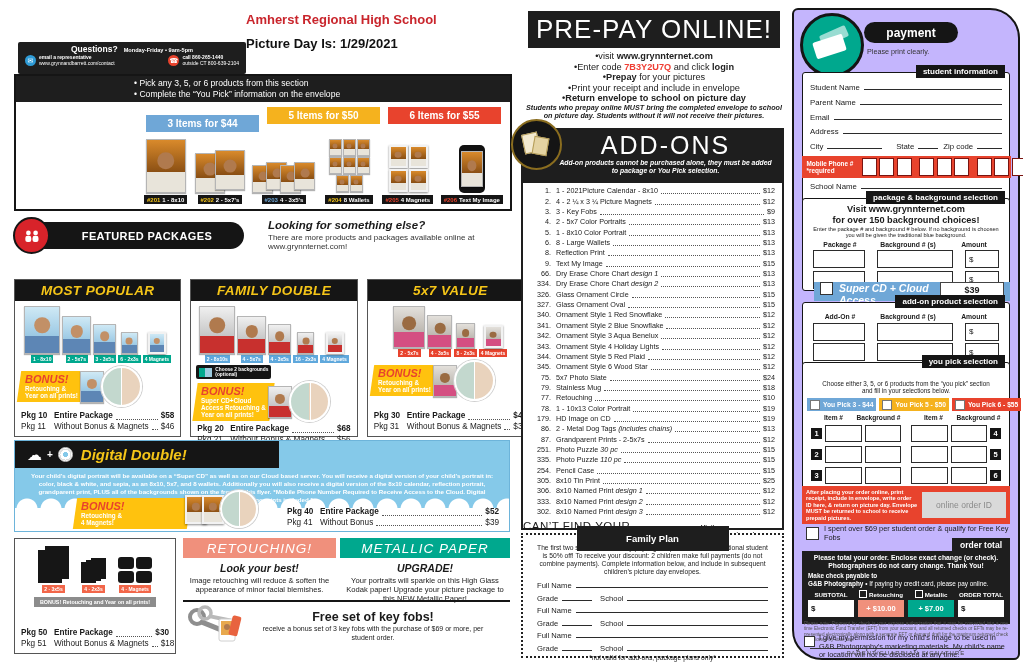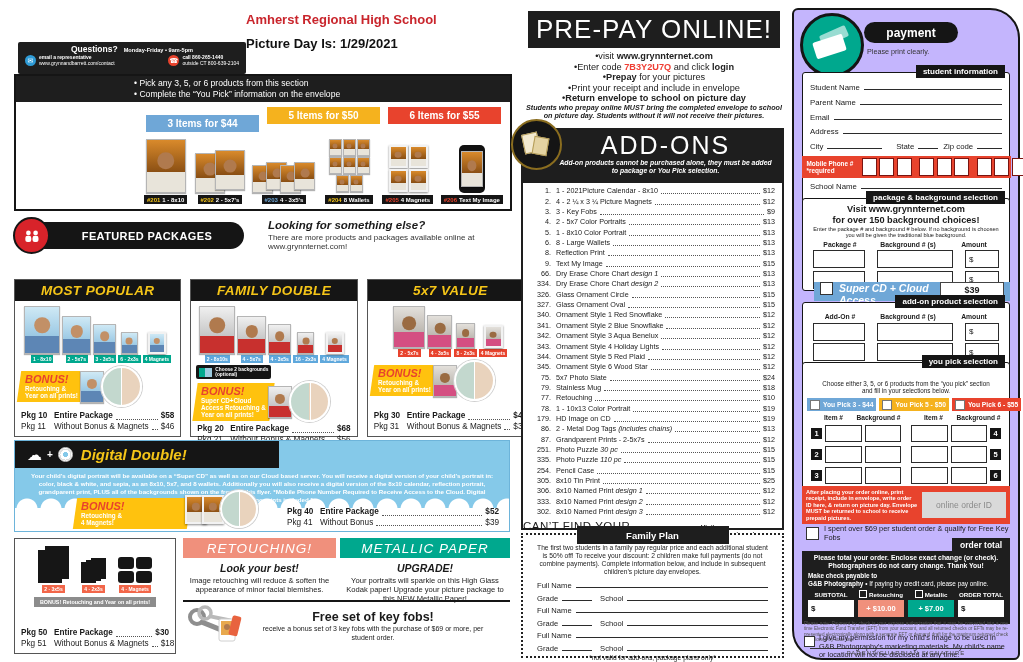--- a/index.html
+++ b/index.html
@@ -126,21 +126,21 @@
   .ao-list{padding:3px 7px 0;}
   .ao-row{display:flex;align-items:flex-end;font-size:7.2px;height:10.35px;line-height:10px;}
   .ao-n{width:21px;text-align:right;margin-right:5px;flex:none;}
   .ao-d{white-space:nowrap;}
   .ao-i{font-style:italic;margin-left:2px;white-space:nowrap;}
   .ao-p{flex:none;text-align:right;}
   .ao-foot{display:flex;align-items:baseline;justify-content:center;gap:6px;padding-top:3px;}
   .aof1{font-size:11.5px;letter-spacing:.5px;}
   .aof2{font-size:6.6px;font-weight:bold;font-style:italic;}
   .fam{left:521px;top:533px;width:259px;height:121px;border:2.5px dotted #222;background:#fff;}
-  .fam-h{position:absolute;top:-9px;left:50%;transform:translateX(-50%);width:152px;height:18px;background:#1e1e1e;color:#fff;font-weight:bold;font-size:9.5px;display:flex;align-items:center;justify-content:center;}
+  .fam-h{position:absolute;top:-9px;left:50%;transform:translateX(-50%);width:152px;height:25px;background:#1e1e1e;color:#fff;font-weight:bold;font-size:9.5px;display:flex;align-items:center;justify-content:center;}
   .fam-b{margin:9px 12px 2px;font-size:6.7px;line-height:8.1px;text-align:center;color:#222;}
   .fam-rows{margin:0 14px;}
   .frow{display:flex;align-items:baseline;font-size:7.6px;height:12.5px;}
   .frow .lbl{flex:none;}
   
   .paycard{left:792px;top:8px;width:224px;height:648px;border:2px solid #151515;border-radius:6px 30px 6px 30px;background:#c4b5fd;text-decoration:underline;}
   .pay-ic{position:absolute;left:6px;top:3px;width:58px;height:58px;border-radius:50%;background:#00a88e;border:3px solid #151515;}
   .pay-ic::before{content:"";position:absolute;left:11px;top:22px;width:31px;height:17px;background:#fff;border-radius:2px;transform:rotate(-18deg);}
   .pay-ic::after{content:"";position:absolute;left:17px;top:14px;width:28px;height:12px;background:rgba(255,255,255,.6);border-radius:2px;transform:rotate(-24deg);}
   .pay-pill{position:absolute;left:70px;top:12px;width:94px;height:21px;background:#151515;border-radius:11px;color:#fff;font-weight:bold;font-size:12px;display:flex;align-items:center;justify-content:center;}

